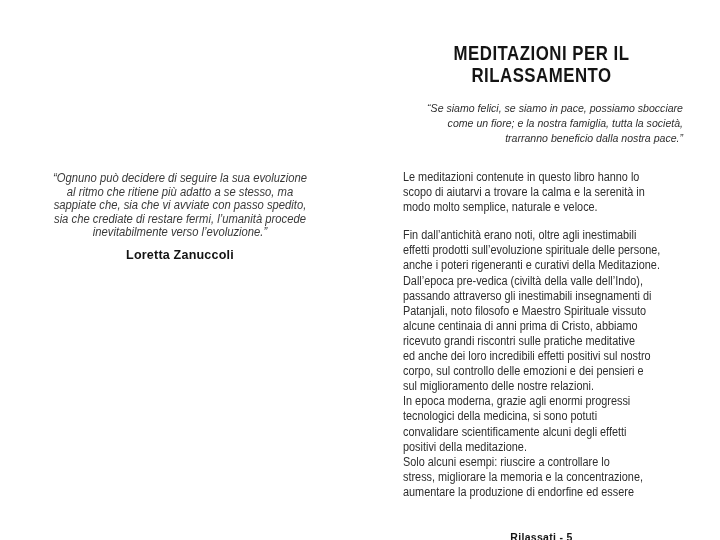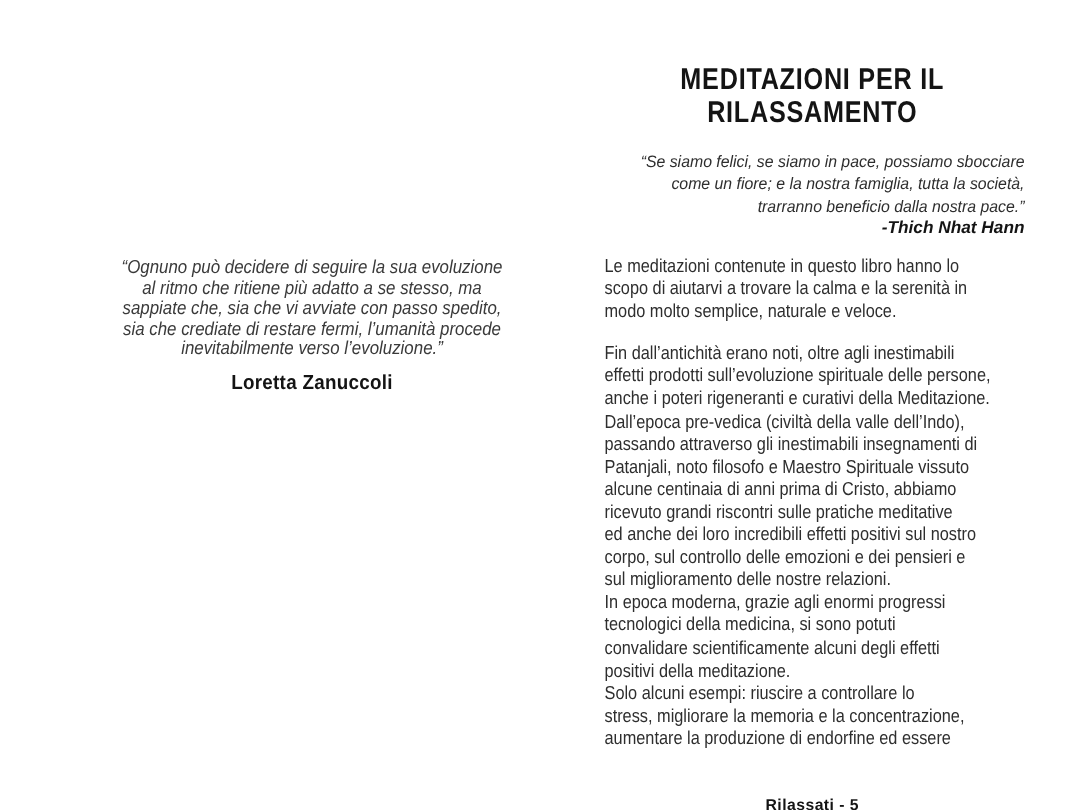--- a/index.html
+++ b/index.html
@@ -15,21 +15,21 @@
     overflow: hidden;
     font-family: "Liberation Sans", "DejaVu Sans", sans-serif;
     color: #2e2e2e;
   }
   .page {
     position: absolute;
     top: 0;
     height: 428px;
     width: 360px;
   }
-  #left-page  { left: 0; margin-left: 28px; }
+  #left-page  { left: 0; }
   #right-page { left: 360px; }
 
   
   .left-quote {
     position: absolute;
     left: 25px;
     top: 172px;
     width: 310px;
     text-align: center;
     font-style: italic;
@@ -137,21 +137,20 @@
 inevitabilmente verso l’evoluzione.”</div>
     <div class="left-quote-attribution">Loretta Zanuccoli</div>
   </div>
 
   <div id="right-page" class="page">
     <div class="chapter-title">MEDITAZIONI PER IL
 RILASSAMENTO</div>
     <div class="epigraph">“Se siamo felici, se siamo in pace, possiamo sbocciare
 come un fiore; e la nostra famiglia, tutta la società,
 trarranno beneficio dalla nostra pace.”</div>
-    <div class="epigraph-attribution">-Thich Nhat Hann</div>
     <div class="body-text">
       <p>Le meditazioni contenute in questo libro hanno lo
 scopo di aiutarvi a trovare la calma e la serenità in
 modo molto semplice, naturale e veloce.</p>
       <p>Fin dall’antichità erano noti, oltre agli inestimabili
 effetti prodotti sull’evoluzione spirituale delle persone,
 anche i poteri rigeneranti e curativi della Meditazione.
 Dall’epoca pre-vedica (civiltà della valle dell’Indo),
 passando attraverso gli inestimabili insegnamenti di
 Patanjali, noto filosofo e Maestro Spirituale vissuto

